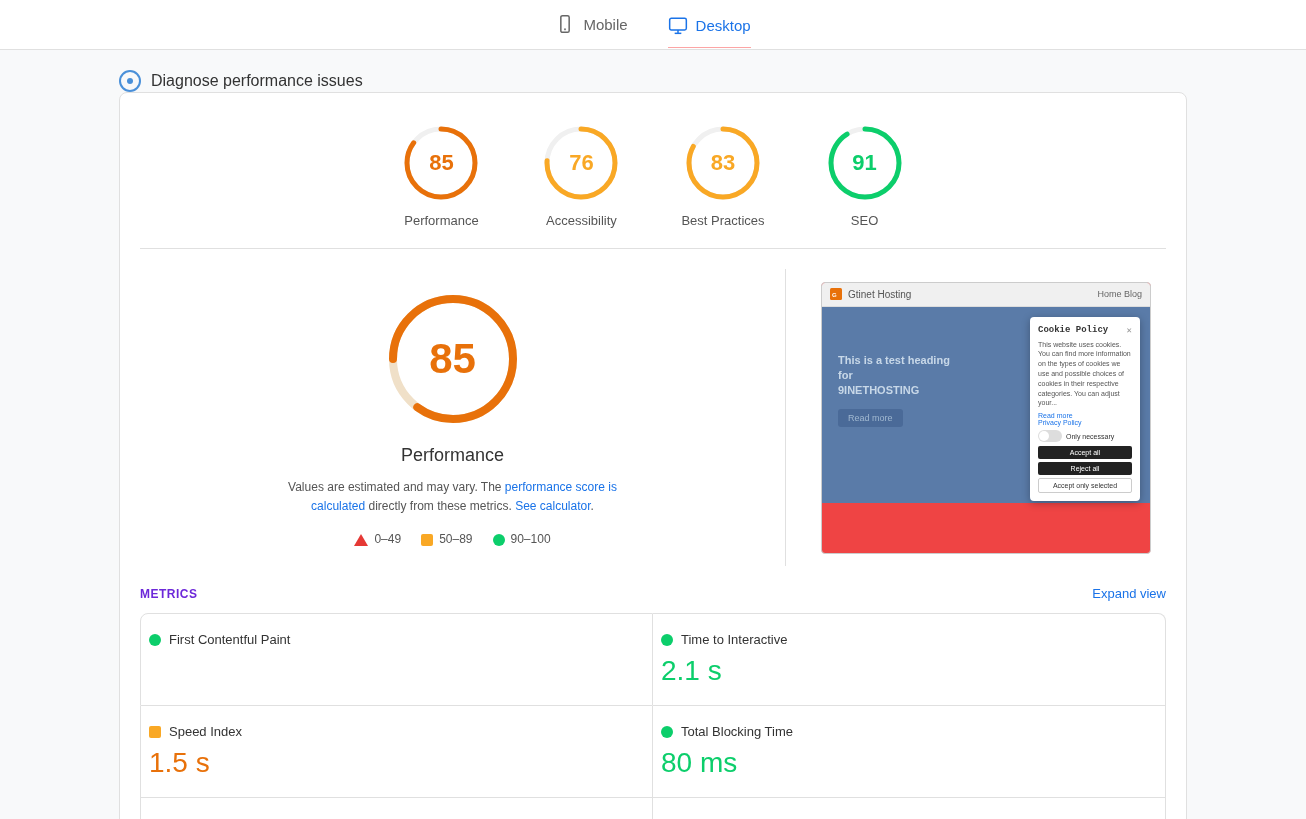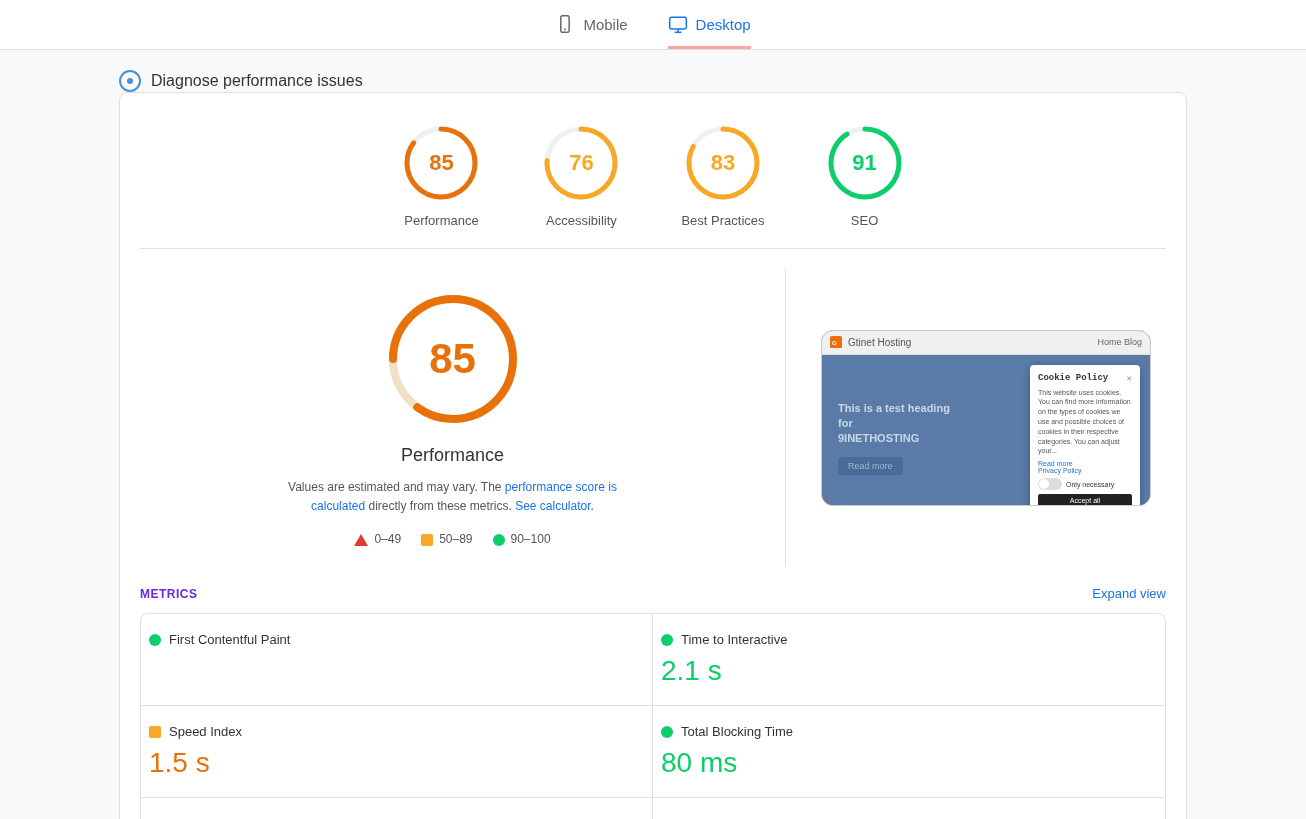--- a/index.html
+++ b/index.html
@@ -19,21 +19,21 @@
       align-items: center;
       gap: 8px;
       padding-bottom: 12px;
       cursor: pointer;
       color: #666;
       font-size: 15px;
       border-bottom: 3px solid transparent;
     }
     .nav-tab.active {
       color: #1a73e8;
-      border-bottom: 3px solid #fca5a5;
+      border-bottom: 1px solid #fca5a5;
     }
     .nav-tab svg { width: 20px; height: 20px; }
 
     .page-content {
       max-width: 1100px;
       margin: 0 auto;
       padding: 20px 16px;
     }
 
     .diagnose-row {
@@ -200,24 +200,24 @@
     }
 
     .right-panel {
       width: 360px;
       display: flex;
       align-items: center;
       justify-content: center;
     }
     .screenshot-preview {
       width: 330px;
-      height: 176px;
+      height: 272px;
       background: #ef4444;
       border: 1px solid #ccc;
-      border-radius: 12px;
+      border-radius: 4px;
       overflow: hidden;
       position: relative;
     }
     .screenshot-bar {
       height: 24px;
       background: #f0f0f0;
       border-bottom: 1px solid #ddd;
       display: flex;
       align-items: center;
       padding: 0 8px;

